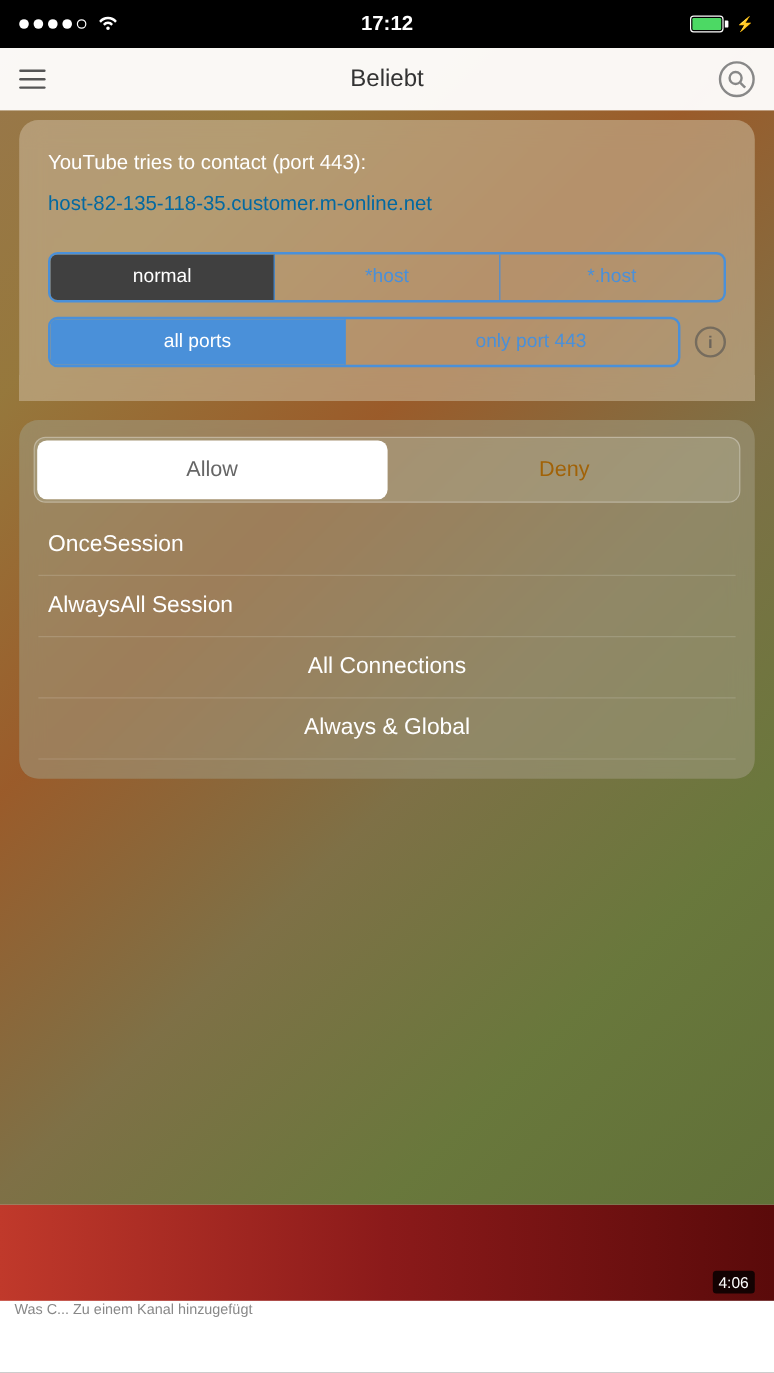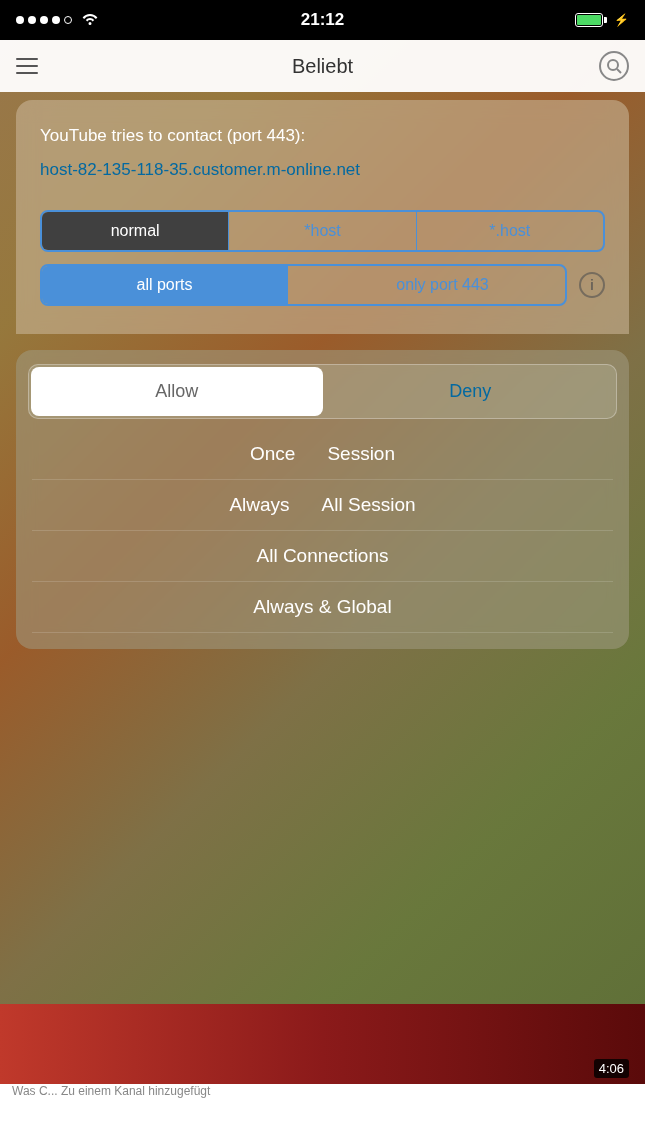--- a/index.html
+++ b/index.html
@@ -287,40 +287,39 @@
     }
 
     .toggle-btn {
       flex: 1;
       padding: 14px 8px;
       text-align: center;
       font-size: 18px;
       cursor: pointer;
       border: none;
       background: transparent;
-      color: #0369a1;
+      color: #a16207;
     }
     .toggle-btn.active {
       background: #fff;
       color: #666;
       border-radius: 8px;
       margin: 2px;
     }
 
     
     .action-options {
       padding: 4px 16px 8px;
     }
 
     .action-row {
       display: flex;
-      justify-content: center;
+      justify-content: flex-start;
       padding: 14px 8px;
       border-bottom: 1px solid rgba(255,255,255,0.15);
-      gap: 32px;
     }
     .action-row:last-child {
       border-bottom: none;
     }
 
     .action-row-centered {
       display: flex;
       justify-content: center;
       padding: 14px 8px;
       border-bottom: 1px solid rgba(255,255,255,0.15);
@@ -398,21 +397,21 @@
     <div class="status-dot"></div>
     <div class="status-dot"></div>
     <div class="status-dot"></div>
     <div class="status-dot empty"></div>
     <span class="wifi-icon">
       <svg width="20" height="14" viewBox="0 0 20 14" fill="white">
         <path d="M10 11a1.5 1.5 0 1 1 0 3 1.5 1.5 0 0 1 0-3zm0-4a5.5 5.5 0 0 1 4.2 1.9l-1.5 1.5A3.5 3.5 0 0 0 10 9a3.5 3.5 0 0 0-2.7 1.4L5.8 8.9A5.5 5.5 0 0 1 10 7zm0-4a9.5 9.5 0 0 1 7.4 3.5l-1.5 1.5A7.5 7.5 0 0 0 10 5a7.5 7.5 0 0 0-5.9 3L2.6 6.5A9.5 9.5 0 0 1 10 3z"></path>
       </svg>
     </span>
   </div>
-  <span class="status-time">21:12</span>
+  <span class="status-time">17:12</span>
   <div class="status-right">
     <div class="battery">
       <div class="battery-body">
         <div class="battery-fill"></div>
       </div>
       <div class="battery-tip"></div>
     </div>
     <span class="bolt">⚡</span>
   </div>
 </div>

